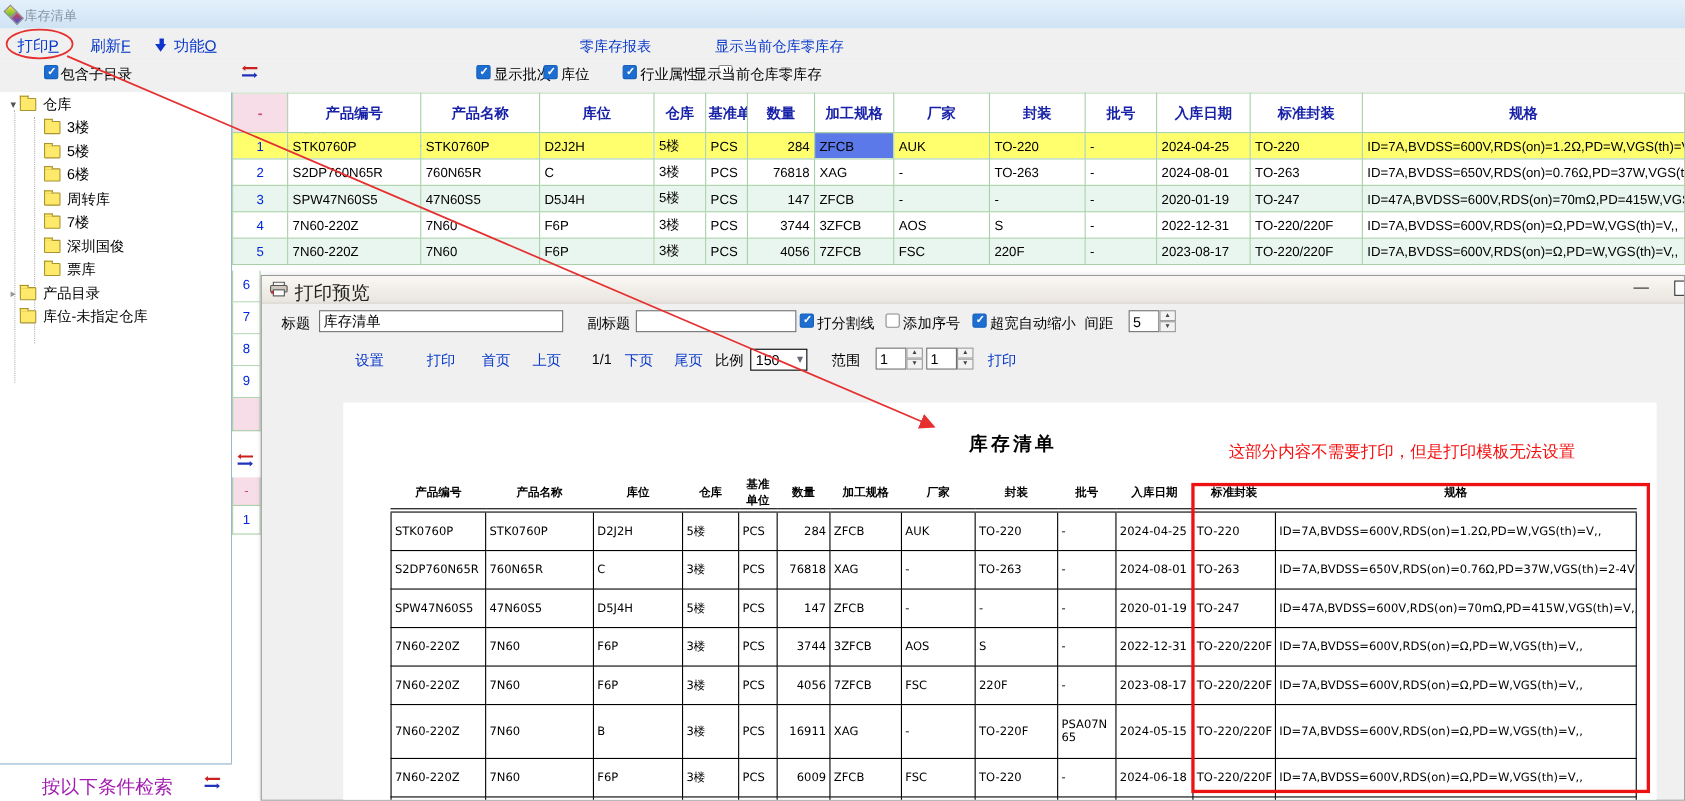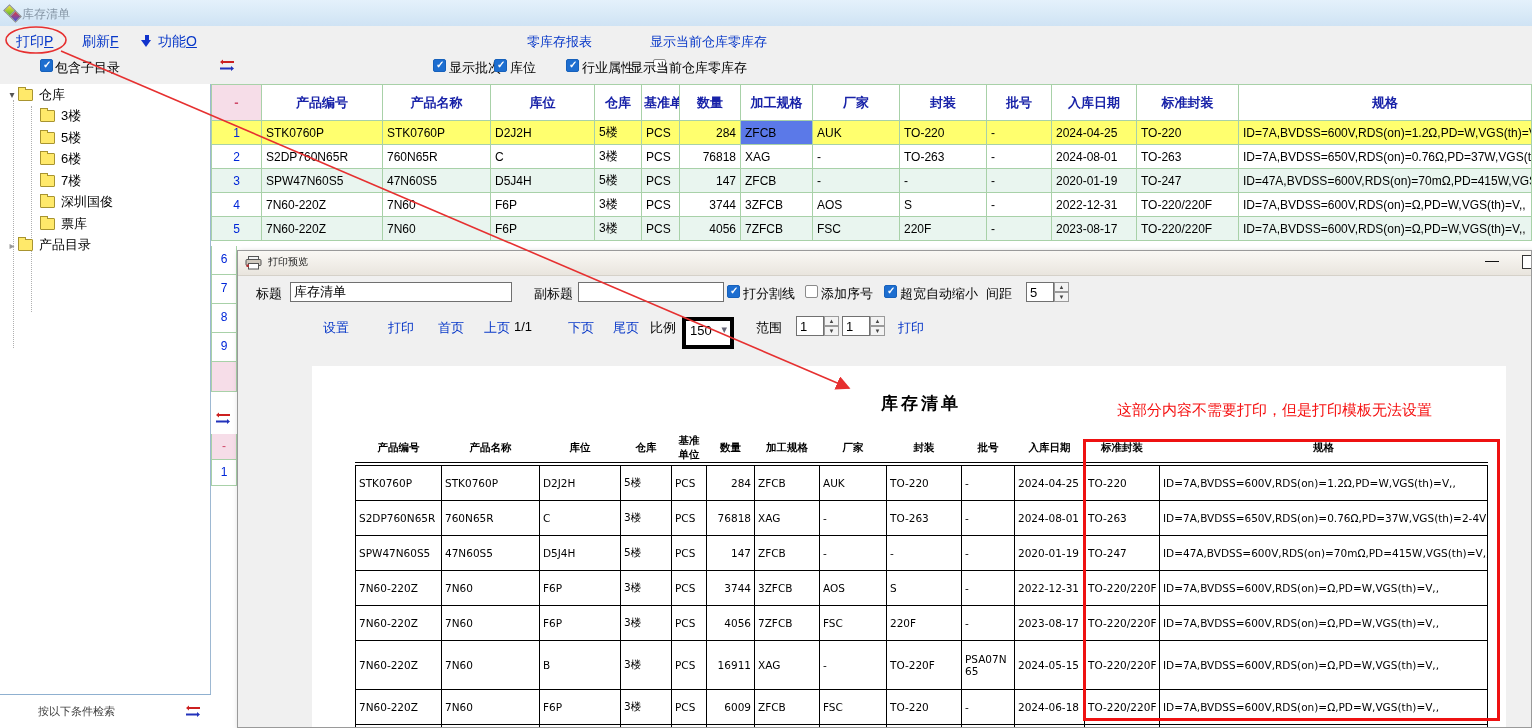--- a/index.html
+++ b/index.html
@@ -36,21 +36,21 @@
   .tree-row{height:21.5px;display:flex;align-items:center;white-space:nowrap;font-size:13px}
   .twisty{width:12px;margin-left:6px;color:#555;font-size:10px;text-align:center}
   .twisty.col{color:#999}
   .tree-row.child .indent{width:40px}
   .folder{width:13px;height:10px;background:#ffe96a;border:1px solid #a89430;border-radius:1px;position:relative;margin-right:6px;flex:none}
   .folder::before{content:"";position:absolute;top:-3px;left:-1px;width:6px;height:2px;background:#ffe96a;border:1px solid #a89430;border-bottom:none}
   .folder.open{background:#fff6a0;transform:skewX(-14deg)}
   .tlabel.sel{background:#d6d2ca;outline:1px dotted #888;padding:0 2px}
   .vline{position:absolute;border-left:1px dotted #b0b0b0}
   #bottompanel{left:0;top:694px;width:211px;height:34px;border-top:1px solid #8fb0d0;background:#fff}
-  #bottom-link{position:absolute;left:38px;top:9px;color:#404040;font-size:11px}
+  #bottom-link{position:absolute;left:38px;top:9px;color:#a21caf;font-size:17px}
 
   
   #main-grid-wrap{left:211px;top:84px;width:1321px;overflow:hidden}
   #main-grid{border-collapse:collapse;table-layout:fixed;width:1320px;font-size:12px}
   #main-grid th,#main-grid td{border:1px solid #a8d1a8;overflow:hidden;white-space:nowrap;box-sizing:border-box}
   #main-grid thead th{height:36px;color:#1822a8;font-weight:bold;background:#fff;font-size:13px;padding:0 2px}
   #main-grid thead th:first-child{background:#f6dde8;color:#d04a6a}
   #main-grid tbody td{height:24px;padding:0 4px}
   #main-grid tbody tr:nth-child(1){background:#ffff6e}
   #main-grid tbody tr:nth-child(3),#main-grid tbody tr:nth-child(5){background:#e9f5ef}
@@ -61,31 +61,31 @@
   
   #strip{left:211px;top:246px;width:26px;height:482px;background:#fff}
   .stripcell{position:absolute;left:0;width:26px;border:1px solid #a8d1a8;border-top:none;box-sizing:border-box;
              color:#0026d8;text-align:center;font-size:12px;line-height:26px;background:#fff}
   .stripcell.pink{background:#f6dde8;color:#d04a6a}
 
   
   #dialog{left:237px;top:250px;width:1295px;height:478px;background:#f0f0f0;border:1px solid #9a9a9a;
           box-shadow:2px 2px 6px rgba(0,0,0,.25);box-sizing:border-box;overflow:hidden}
   #dlg-titlebar{position:absolute;left:0;top:0;width:100%;height:24px;background:linear-gradient(#faf8f4,#e9e5de);border-bottom:1px solid #d5d1c9}
-  #dlg-title{position:absolute;left:30px;top:4px;font-size:10px;color:#222}
+  #dlg-title{position:absolute;left:30px;top:4px;font-size:17px;color:#222}
   #dlg-min{position:absolute;left:1242px;top:1px;width:24px;height:20px;text-align:center;font-size:14px;color:#111}
   #dlg-max{position:absolute;left:1284px;top:4px;width:12px;height:12px;border:1px solid #333;background:#fff}
   .dlg-lbl{position:absolute;font-size:13px;color:#000;white-space:nowrap}
   .dlg-input{position:absolute;height:20px;border:1px solid #707070;background:#fff;font-size:13px;padding:0 3px;box-sizing:border-box;font-family:"Liberation Sans",sans-serif}
   .navlink{position:absolute;color:#0838c8;font-size:13px;white-space:nowrap}
   .navtext{position:absolute;color:#000;font-size:13px}
   .spinval{position:absolute;width:28px;height:20px;border:1px solid #707070;background:#fff;font-size:13px;padding:0 3px;box-sizing:border-box}
   .spinbtns{position:absolute;width:15px;height:20px}
   .sb{display:block;width:15px;height:10px;border:1px solid #9a9a9a;background:#f3f3f3;font-size:6px;line-height:8px;text-align:center;color:#444;box-sizing:border-box}
-  .selectbox{position:absolute;width:52px;height:32px;border:4px solid #000000;background:#fff;box-sizing:border-box}
+  .selectbox{position:absolute;width:52px;height:20px;border:1px solid #000000;background:#fff;box-sizing:border-box}
   .selectbox .selval{position:absolute;left:4px;top:2px;font-size:13px}
   .selectbox .selarrow{position:absolute;right:3px;top:2px;color:#667;font-size:11px}
 
   
   #paper{position:absolute;left:74px;top:115px;width:1194px;height:363px;background:#fff;overflow:hidden}
   #doc-title{position:absolute;left:43px;top:26px;width:1132px;text-align:center;font-size:17px;font-weight:bold;letter-spacing:3px;font-family:"DejaVu Sans",sans-serif}
   #preview-grid{position:absolute;left:43px;top:68px;border-collapse:collapse;table-layout:fixed;width:1132px;
                 font-size:10.5px;font-family:"DejaVu Sans",sans-serif;color:#000}
   #preview-grid thead th{border:none;border-bottom:4px double #000;font-weight:bold;height:26px;padding:0 2px;overflow:hidden}
   #preview-grid tbody td{border:1px solid #000;height:32px;padding:1px 3px;overflow:hidden;white-space:nowrap}
@@ -161,37 +161,47 @@
         <span class="tlabel">5楼</span>
       </div>
       <div class="tree-row child">
         <span class="indent"></span>
         <span class="folder"></span>
         <span class="tlabel">6楼</span>
       </div>
       <div class="tree-row child">
         <span class="indent"></span>
         <span class="folder"></span>
+        <span class="tlabel">周转库</span>
+      </div>
+      <div class="tree-row child">
+        <span class="indent"></span>
+        <span class="folder"></span>
         <span class="tlabel">7楼</span>
       </div>
       <div class="tree-row child">
         <span class="indent"></span>
         <span class="folder"></span>
         <span class="tlabel">深圳国俊</span>
       </div>
       <div class="tree-row child">
         <span class="indent"></span>
         <span class="folder"></span>
         <span class="tlabel">票库</span>
       </div>
     </div>
   <div class="tree-row">
     <span class="twisty col">▸</span>
     <span class="folder"></span>
     <span class="tlabel">产品目录</span>
+  </div>
+  <div class="tree-row">
+    <span class="twisty"></span>
+    <span class="folder"></span>
+    <span class="tlabel">库位-未指定仓库</span>
   </div>
 </div>
 
 <div class="abs" id="bottompanel">
   <span id="bottom-link">按以下条件检索</span>
   <svg class="swapicon" style="left:185px;top:10px" viewBox="0 0 16 13">
     <path d="M4 0.5 L1 3 L4 5.5 L4 4 L15 4 L15 2 L4 2 Z" fill="#cc2020"></path>
     <path d="M12 7 L15 9.5 L12 12 L12 10.5 L1 10.5 L1 8.5 L12 8.5 Z" fill="#2233bb"></path>
   </svg>
 </div>
@@ -358,21 +368,21 @@
   <input class="spinval" style="left: 788px; top: 31px;" value="5">
   <span class="spinbtns" style="left:816px;top:31px">
     <span class="sb">▲</span>
     <span class="sb">▼</span>
   </span>
 
   <span class="navlink" style="left:85px;top:68px">设置</span>
   <span class="navlink" style="left:150px;top:68px">打印</span>
   <span class="navlink" style="left:200px;top:68px">首页</span>
   <span class="navlink" style="left:246px;top:68px">上页</span>
-  <span class="navtext" style="left:276px;top:68px">1/1</span>
+  <span class="navtext" style="left:300px;top:68px">1/1</span>
   <span class="navlink" style="left:330px;top:68px">下页</span>
   <span class="navlink" style="left:375px;top:68px">尾页</span>
   <span class="navtext" style="left:412px;top:68px">比例</span>
   <span class="selectbox" style="left:444px;top:66px">
     <span class="selval">150</span>
     <span class="selarrow">▾</span>
   </span>
   <span class="navtext" style="left:518px;top:68px">范围</span>
   <input class="spinval" style="left: 558px; top: 65px;" value="1">
   <span class="spinbtns" style="left:586px;top:65px">

